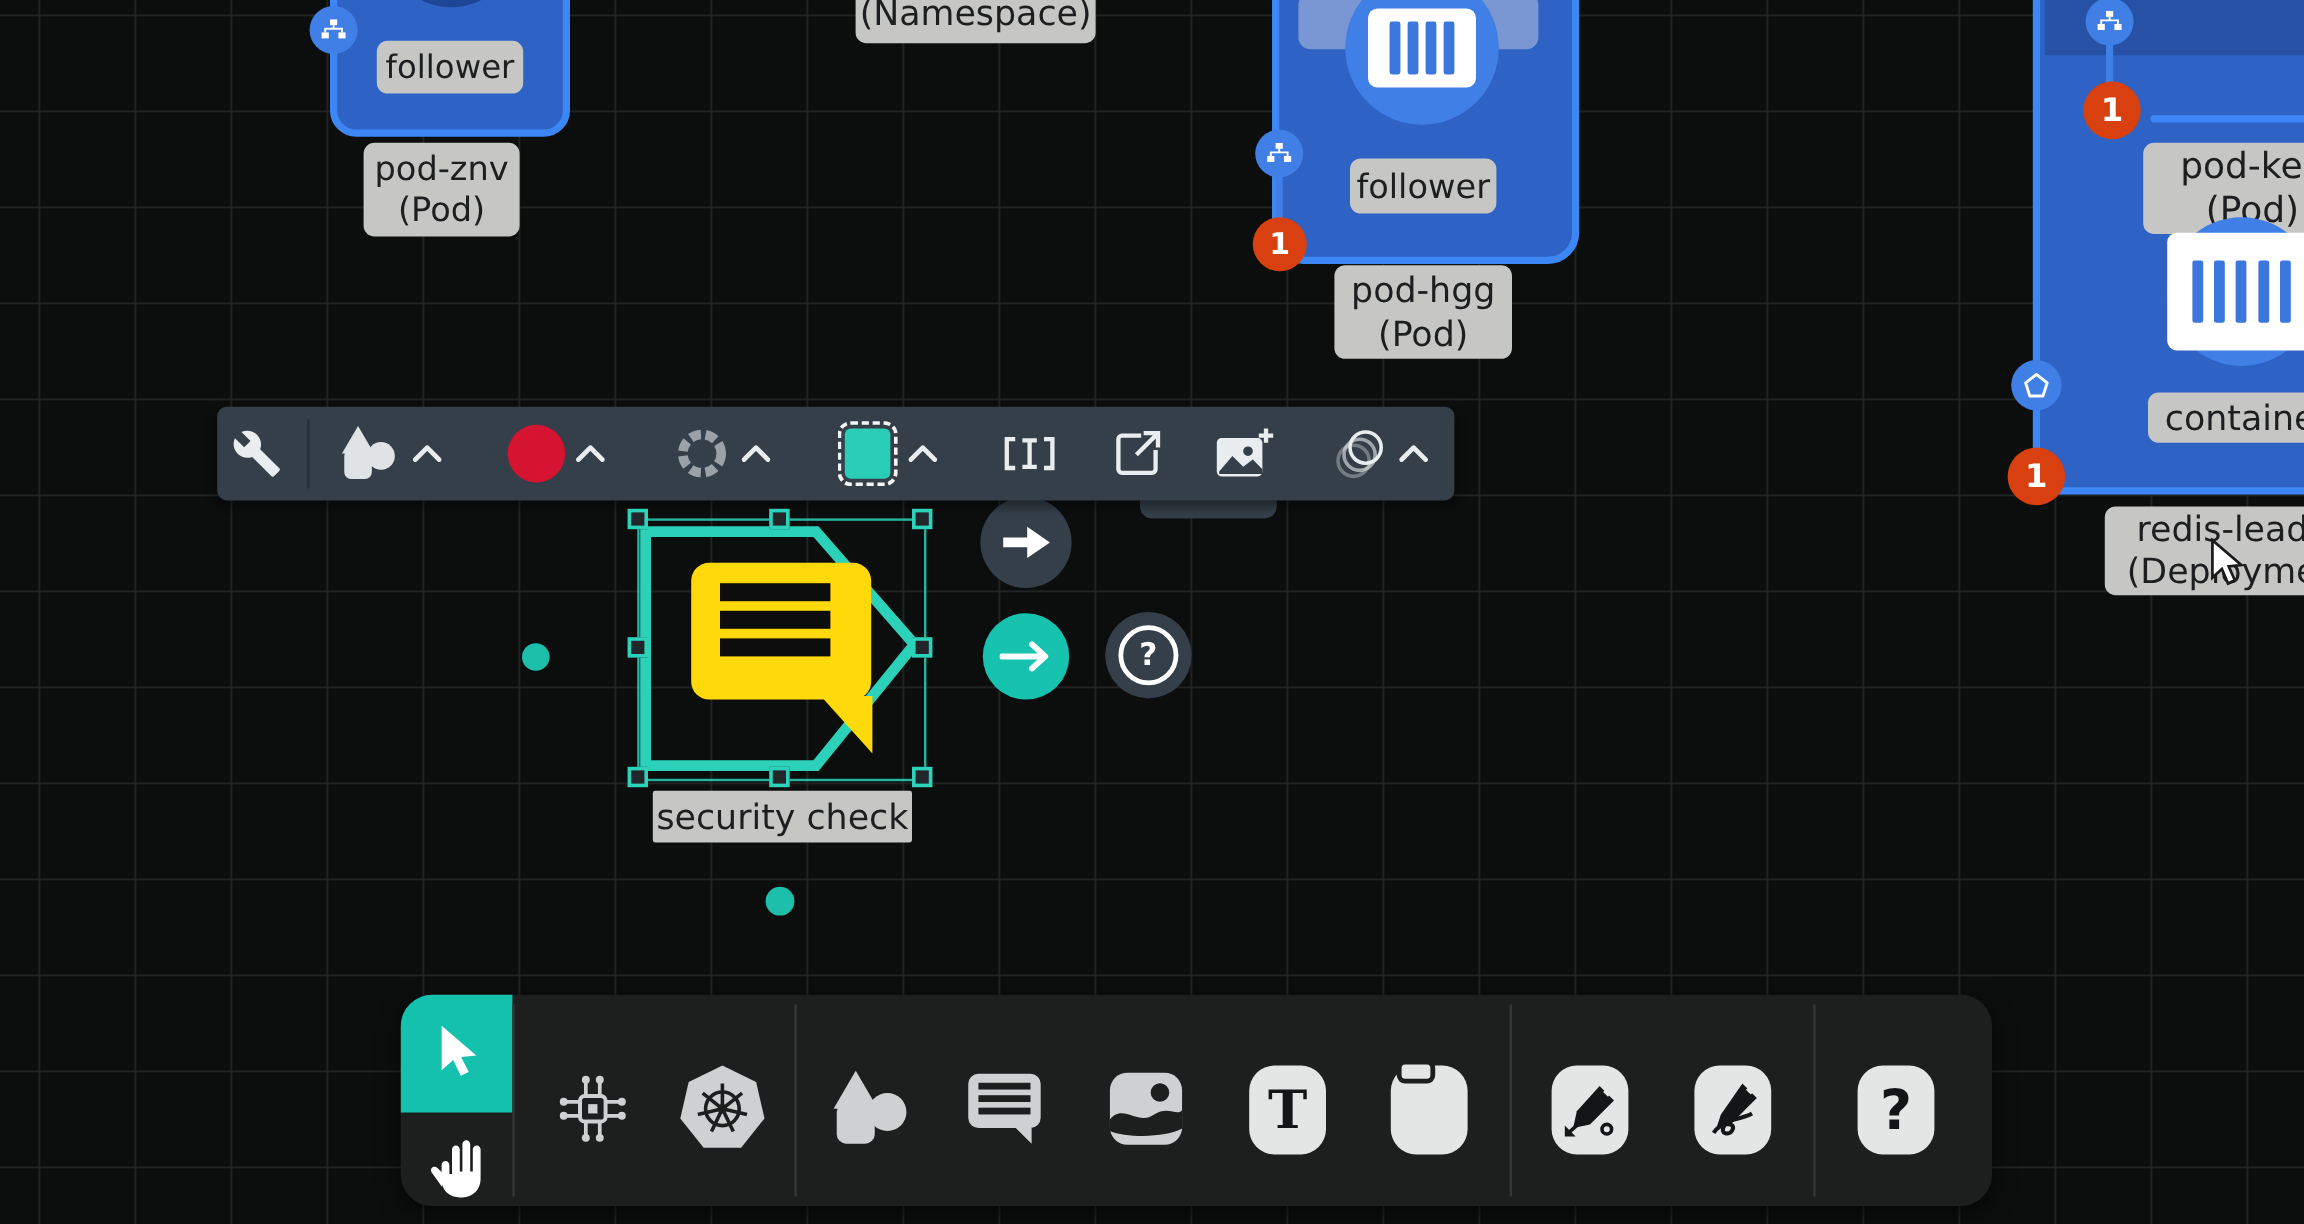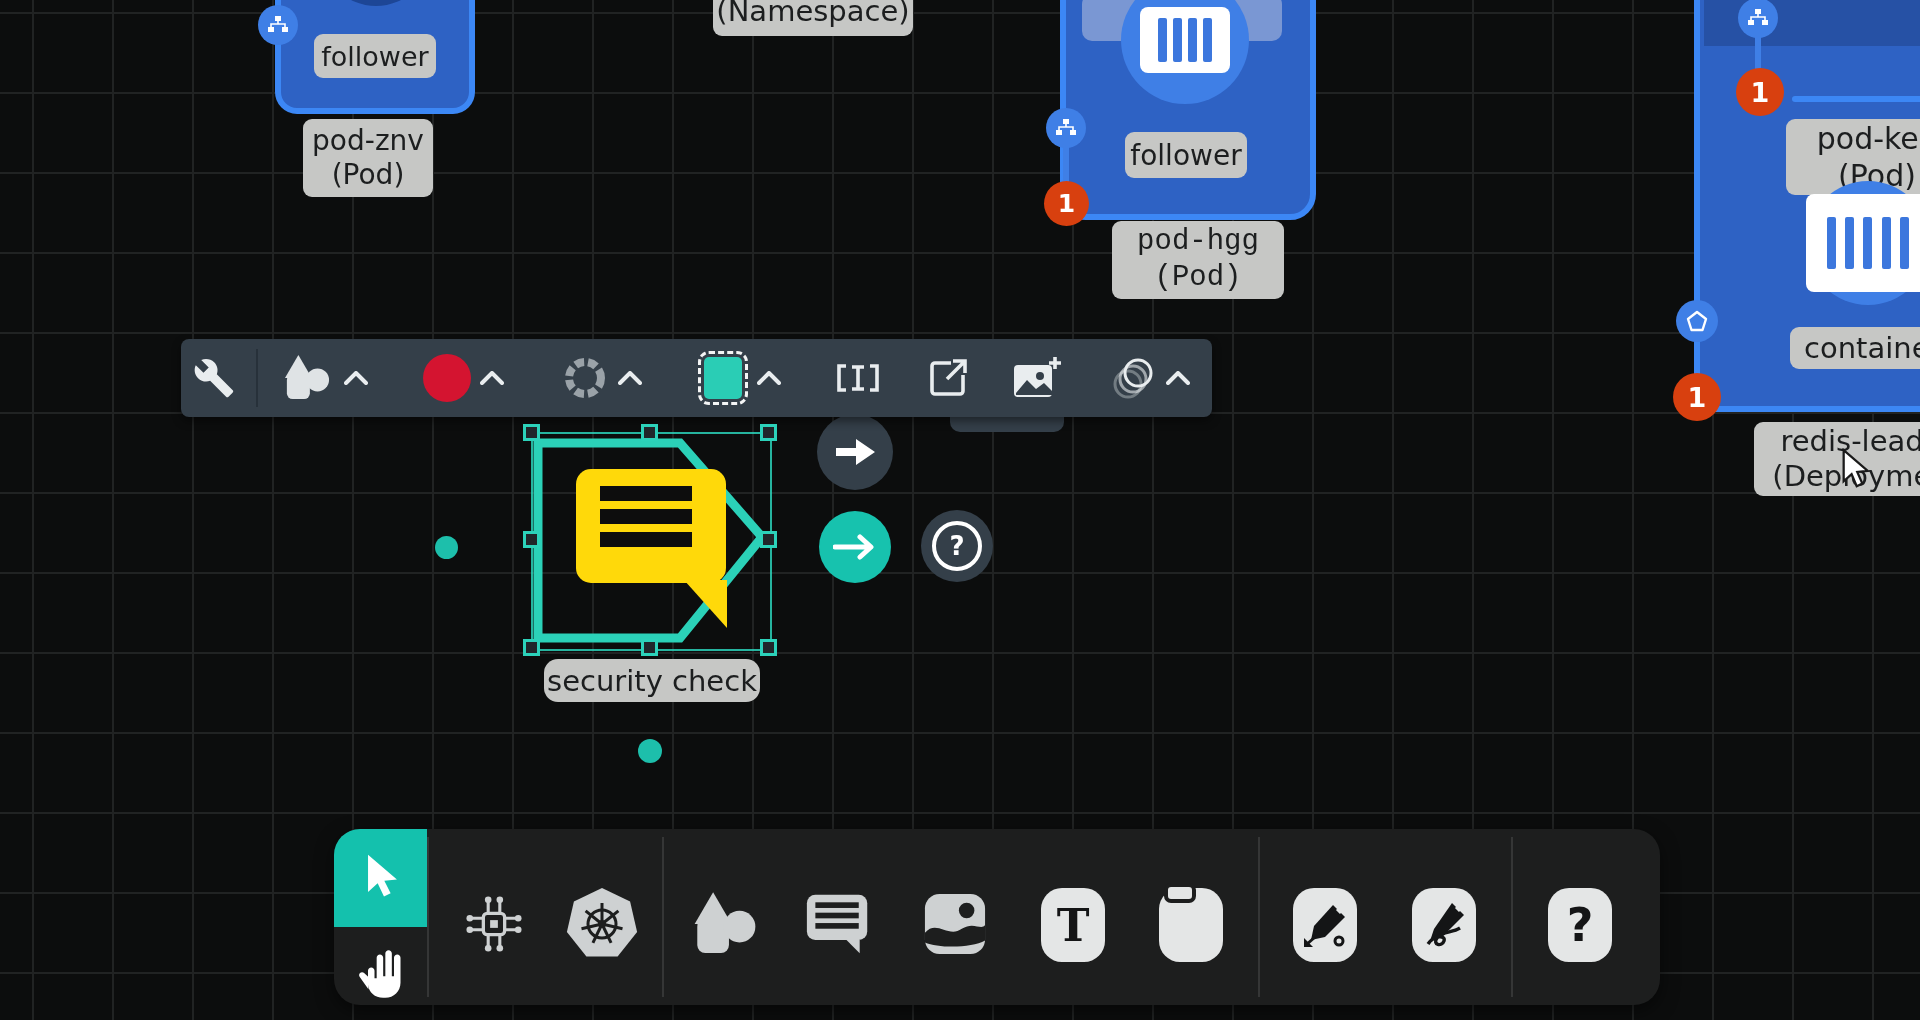--- a/index.html
+++ b/index.html
@@ -97,21 +97,21 @@
       <rect x="8" y="0" width="6" height="5" fill="#fff"></rect>
         <rect x="1" y="11" width="6" height="5" fill="#fff"></rect>
         <rect x="15" y="11" width="6" height="5" fill="#fff"></rect>
       <path d="M11 5 v3 M4 11 v-3 h14 v3" stroke="#fff" stroke-width="1.6" fill="none"></path>
     </svg>
   </div>
   <div class="stem" style="left:1063px;top:146px;width:6px;height:38px;"></div>
   <div class="badge red" style="left:1044px;top:181px;width:45px;height:45px;font-size:25px;">
     <span>1</span>
   </div>
-  <div class="pill two lbl-font" style="left:1112px;top:221px;width:172px;height:78px;line-height:36px;font-family:Liberation Mono, monospace;">
+  <div class="pill two lbl-font" style="left:1112px;top:221px;width:148px;height:78px;line-height:36px;">
     <span>pod-hgg</span>
     <span>(Pod)</span>
   </div>
 
   <div class="node" style="left:1694px;top:-40px;width:262px;height:440px;border-radius:20px;">
     <div class="abs" style="left:4px;top:34px;width:254px;height:46px;background:rgba(12,24,54,.22);"></div>
     <div class="abs" style="left:92px;top:130px;width:170px;height:6px;background:#3c87f5;border-radius:3px;"></div>
   </div>
   <div class="pill two" style="left:1786px;top:119px;width:182px;height:76px;font-size:30px;line-height:37px;">
     <span>pod-kea</span>
@@ -256,21 +256,21 @@
   </svg>
   <div class="sel-bbox"></div>
   <div class="handle" style="left:523px;top:424px;"></div>
   <div class="handle" style="left:641px;top:424px;"></div>
   <div class="handle" style="left:760px;top:424px;"></div>
   <div class="handle" style="left:523px;top:531px;"></div>
   <div class="handle" style="left:760px;top:531px;"></div>
   <div class="handle" style="left:523px;top:639px;"></div>
   <div class="handle" style="left:641px;top:639px;"></div>
   <div class="handle" style="left:760px;top:639px;"></div>
-  <div class="pill" style="left:544px;top:659px;width:216px;height:43px;font-size:29px;border-radius:14px;">
+  <div class="pill" style="left:544px;top:659px;width:216px;height:43px;font-size:29px;border-radius:2px;">
     <span>security check</span>
   </div>
   <div class="teal-dot" style="left:435px;top:536px;width:23px;height:23px;"></div>
   <div class="teal-dot" style="left:638px;top:739px;width:24px;height:24px;"></div>
 
   <div class="round-btn" style="left:819px;top:511px;width:72px;height:72px;background:#17c2ae;">
     <svg width="44" height="26" viewBox="0 0 44 26">
       <path d="M2 13 H36 M27 3 L38 13 L27 23" fill="none" stroke="#fff" stroke-width="5" stroke-linecap="round" stroke-linejoin="round"></path>
     </svg>
   </div>

